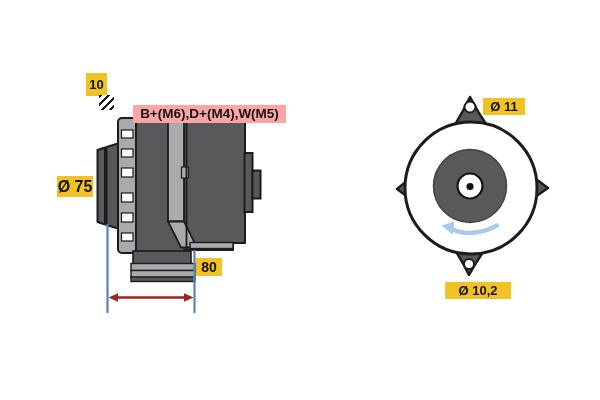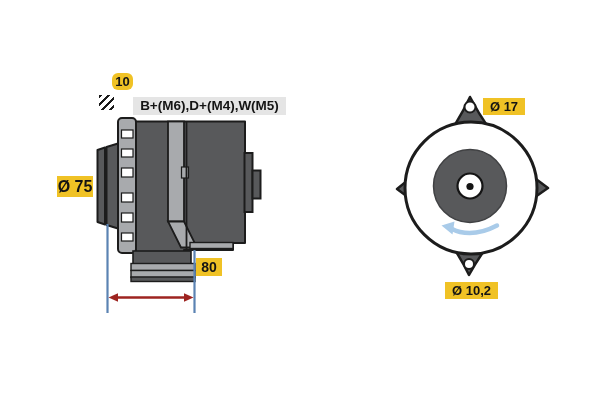--- a/index.html
+++ b/index.html
@@ -6,27 +6,27 @@
   .canvas {
     position:relative; width:600px; height:400px; background:#ffffff;
     font-family:"Liberation Sans", sans-serif; overflow:hidden;
   }
   .drawing { position:absolute; left:0; top:0; }
   .lbl {
     position:absolute; display:flex; align-items:center; justify-content:center;
     background:#f0c225; color:#141414; font-weight:bold; font-size:13px;
     line-height:1; white-space:nowrap; z-index:5;
   }
-  .lbl.blue { background:#e5e5e5; }
-  #lbl-belt-width   { left:112px;  top:73px;  width:21px;  height:17px;border-radius:6px; }
+  .lbl.blue { background:#fca5a5;margin-top:8px; }
+  #lbl-belt-width   { left:86px;  top:73px;  width:21px;  height:23px; }
   #lbl-terminals    { left:133px; top:97px;  width:153px; height:18px; font-size:13.5px; }
   #lbl-pulley-dia   { left:57px;  top:176px; width:36px;  height:21px; font-size:16px; }
   #lbl-mount-len    { left:196px; top:258px; width:26px;  height:18px; font-size:14px; }
   #lbl-hole-top     { left:483px; top:98px;  width:42px;  height:17px; }
-  #lbl-hole-bottom  { left:445px; top:282px; width:53px;  height:17px; }
+  #lbl-hole-bottom  { left:445px; top:282px; width:66px;  height:17px; }
   .hatch {
     position:absolute; left:99px; top:95px; width:15px; height:15px; z-index:5;
     background:repeating-linear-gradient(135deg,#1a1a1a 0px,#1a1a1a 2.6px,#ffffff 2.6px,#ffffff 5.7px);
   }
 </style>
 </head>
 <body>
 
 <div class="canvas">
 
@@ -101,17 +101,17 @@
   <div class="lbl" id="lbl-belt-width">10</div>
 
   <div class="hatch"></div>
 
   <div class="lbl blue" id="lbl-terminals">B+(M6),D+(M4),W(M5)</div>
 
   <div class="lbl" id="lbl-pulley-dia">Ø 75</div>
 
   <div class="lbl" id="lbl-mount-len">80</div>
 
-  <div class="lbl" id="lbl-hole-top">Ø 17</div>
+  <div class="lbl" id="lbl-hole-top">Ø 11</div>
 
   <div class="lbl" id="lbl-hole-bottom">Ø 10,2</div>
 
 </div>
 
 </body></html>

